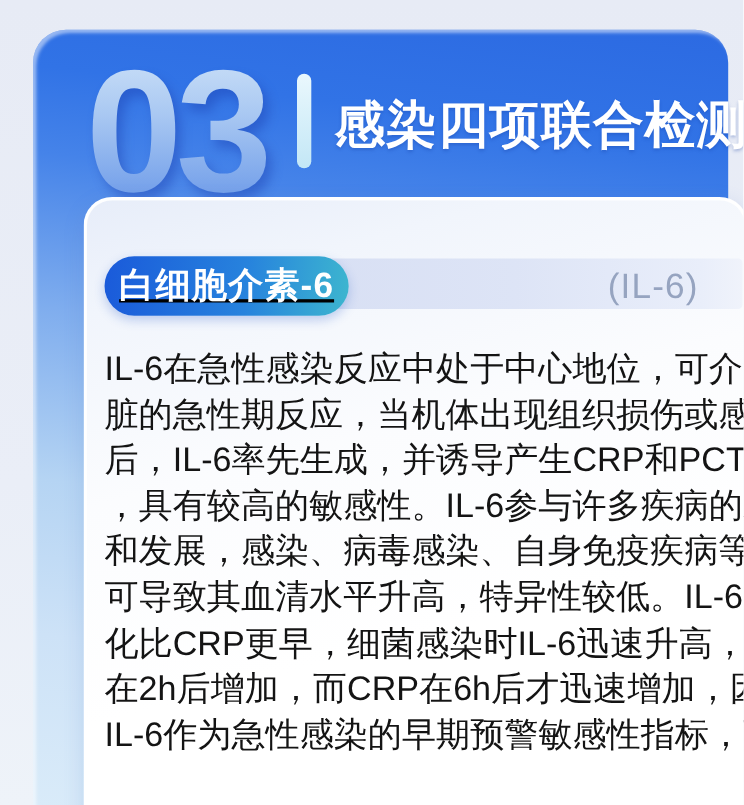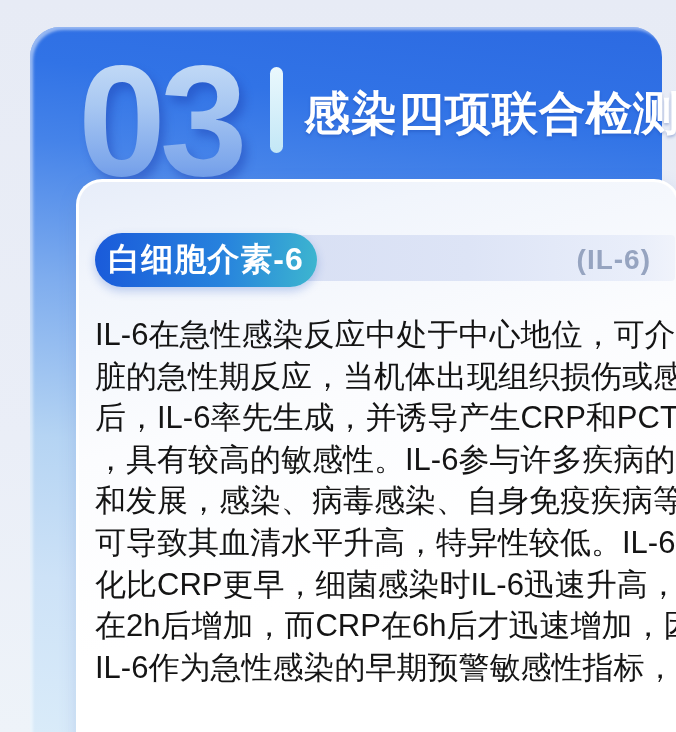--- a/index.html
+++ b/index.html
@@ -90,34 +90,35 @@
   .badge-pill {
     position: absolute;
     left: 0; top: 0;
     width: 222px; height: 54px;
     border-radius: 27px;
     background: linear-gradient(95deg, #1a5ada 0%, #2783dd 58%, #3db6cf 100%);
     box-shadow: 0 4px 10px rgba(40,90,200,0.28);
     display: flex;
     align-items: center;
     justify-content: center;
+    text-decoration: underline;
   }
   .badge-label {
     color: #ffffff;
     font-size: 32px;
     font-weight: 700;
     letter-spacing: 1px;
     white-space: nowrap;
   }
   .badge-code {
     position: absolute;
-    right: 24px; top: 50%;
+    right: 40px; top: 50%;
     transform: translateY(-50%);
-    font-size: 28px;
-    font-weight: 700;
+    font-size: 32px;
+    font-weight: 400;
     color: #96a4c0;
     letter-spacing: 1px;
     white-space: nowrap;
   }
   
   .paragraph {
     position: absolute;
     left: 16px; top: 132px;
     width: 558px;
     color: #141414;

